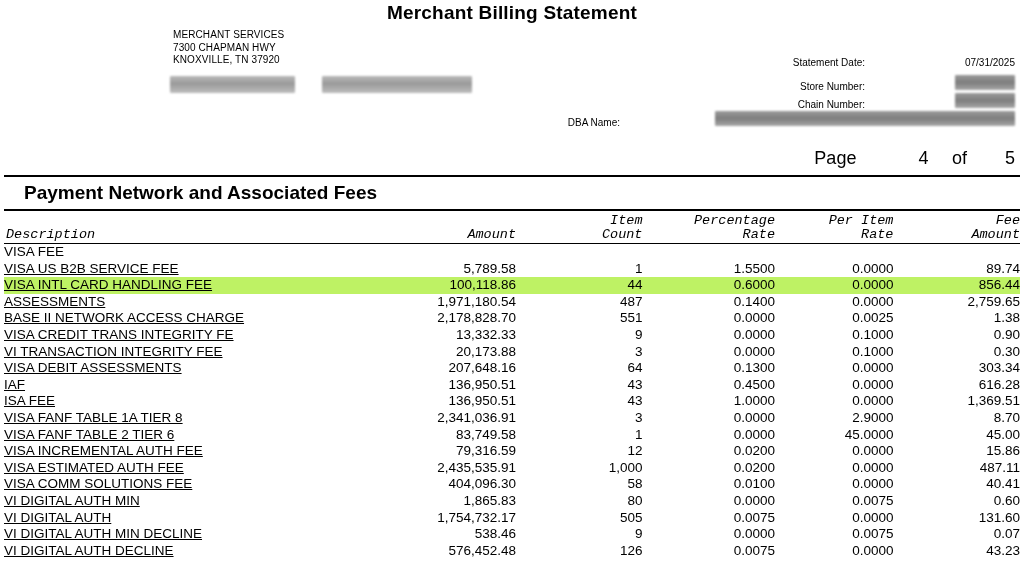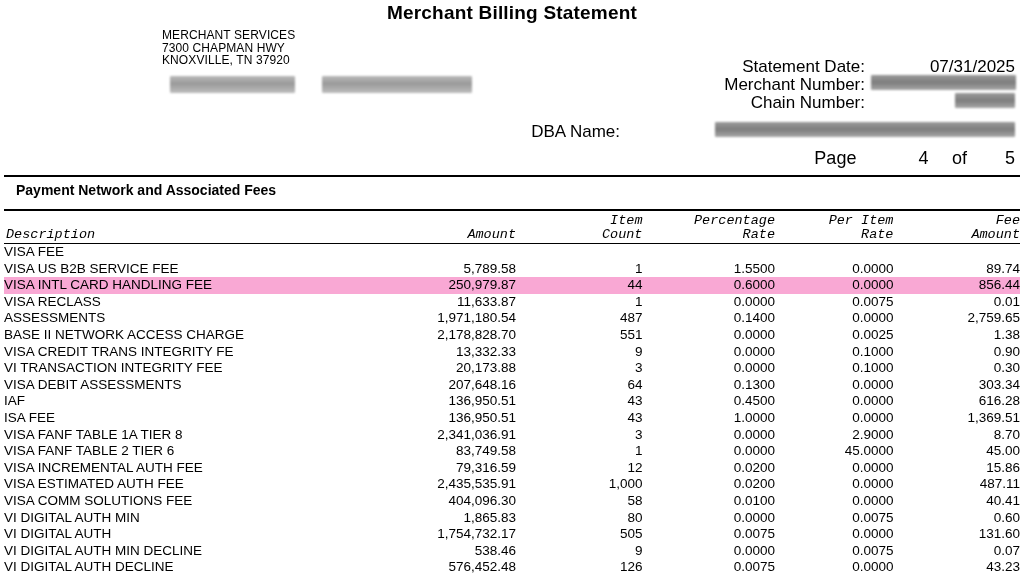--- a/index.html
+++ b/index.html
@@ -29,22 +29,22 @@
     width: 1024px;
     text-align: center;
     font-size: 19px;
     font-weight: bold;
     letter-spacing: 0.2px;
   }
 
   .merchant-block {
     position: absolute;
     top: 29px;
-    left: 162px;
-    font-size: 12px;
+    left: 173px;
+    font-size: 10px;
     line-height: 12.5px;
     letter-spacing: 0.1px;
   }
 
   .redact {
     background: linear-gradient(180deg, #b9b9b9 0%, #9a9a9a 45%, #bdbdbd 100%);
     filter: blur(1.2px);
     display: inline-block;
     border-radius: 1px;
   }
@@ -69,21 +69,21 @@
     width: 150px;
     height: 17px;
   }
 
   
   .meta {
     position: absolute;
     top: 57px;
     left: 520px;
     width: 495px;
-    font-size: 17px;
+    font-size: 10px;
   }
   .meta-row {
     display: flex;
     align-items: baseline;
     height: 17px;
     margin-bottom: 1px;
   }
   .meta-label {
     width: 345px;
     text-align: right;
@@ -125,22 +125,22 @@
     width: 1016px;
     background: #000;
   }
   .rule-top    { top: 175px;  height: 2px; }
   .rule-bottom { top: 209px;  height: 2px; }
   .rule-head   { top: 243px;  height: 1px; }
 
   .section-title {
     position: absolute;
     top: 182px;
-    left: 16px;
-    font-size: 14px;
+    left: 24px;
+    font-size: 19px;
     font-weight: bold;
   }
 
   
   table.fees {
     position: absolute;
     top: 214px;
     left: 4px;
     width: 1016px;
     border-collapse: collapse;
@@ -154,32 +154,32 @@
     line-height: 14px;
     font-family: Liberation Mono, monospace;
   }
   table.fees th.desc { text-align: left; padding-left: 2px; }
   table.fees th.num  { text-align: right; }
   table.fees td {
     padding: 0;
     line-height: 16.6px;
     white-space: nowrap;
   }
-  td.desc { text-align: left; padding-left: 26px; }
+  td.desc { text-align: left; padding-left: 26px; text-decoration: underline; }
   td.group { text-align: left; padding-left: 6px; }
   td.num  { text-align: right; }
 
   col.c-desc { width: 338px; }
   col.c-amt  { width: 172px; }
   col.c-cnt  { width: 126px; }
   col.c-pct  { width: 132px; }
   col.c-per  { width: 118px; }
   col.c-fee  { width: 126px; }
 
-  tr.highlight td { background: #f9a8d4; }
+  tr.highlight td { background: #bef264; }
   td.pad-r { padding-right: 14px; }
   th.pad-r { padding-right: 14px; }
 </style>
 </head>
 <body>
 
 <div class="page">
 
   <div class="doc-title">Merchant Billing Statement</div>
 
@@ -191,34 +191,34 @@
 
   <div class="redact redact-row1"></div>
   <div class="redact redact-row2"></div>
 
   <div class="meta">
     <div class="meta-row">
       <div class="meta-label">Statement Date:</div>
       <div class="meta-value">07/31/2025</div>
     </div>
     <div class="meta-row">
-      <div class="meta-label">Merchant Number:</div>
+      <div class="meta-label">Store Number:</div>
       <div class="meta-value">
-        <div class="redact-dark meta-redact"></div>
+        <div class="redact-dark meta-redact short"></div>
       </div>
     </div>
     <div class="meta-row">
       <div class="meta-label">Chain Number:</div>
       <div class="meta-value">
         <div class="redact-dark meta-redact short"></div>
       </div>
     </div>
   </div>
 
-  <div class="meta" style="top:122px;">
+  <div class="meta" style="top:111px;">
     <div class="meta-row dba-row">
       <div class="meta-label">DBA Name:</div>
       <div class="meta-value" style="width:389px;">
         <div class="redact-dark meta-redact dba"></div>
       </div>
     </div>
   </div>
 
   <div class="page-row">
     <div class="page-word">Page</div>
@@ -270,33 +270,25 @@
     <tr>
           <td class="desc">VISA US B2B SERVICE FEE</td>
           <td class="num pad-r">5,789.58</td>
           <td class="num pad-r">1</td>
           <td class="num pad-r">1.5500</td>
           <td class="num pad-r">0.0000</td>
           <td class="num pad-r">89.74</td>
         </tr>
         <tr class="highlight">
           <td class="desc">VISA INTL CARD HANDLING FEE</td>
-          <td class="num pad-r">250,979.87</td>
+          <td class="num pad-r">100,118.86</td>
           <td class="num pad-r">44</td>
           <td class="num pad-r">0.6000</td>
           <td class="num pad-r">0.0000</td>
           <td class="num pad-r">856.44</td>
-        </tr>
-        <tr>
-          <td class="desc">VISA RECLASS</td>
-          <td class="num pad-r">11,633.87</td>
-          <td class="num pad-r">1</td>
-          <td class="num pad-r">0.0000</td>
-          <td class="num pad-r">0.0075</td>
-          <td class="num pad-r">0.01</td>
         </tr>
         <tr>
           <td class="desc">ASSESSMENTS</td>
           <td class="num pad-r">1,971,180.54</td>
           <td class="num pad-r">487</td>
           <td class="num pad-r">0.1400</td>
           <td class="num pad-r">0.0000</td>
           <td class="num pad-r">2,759.65</td>
         </tr>
         <tr>

